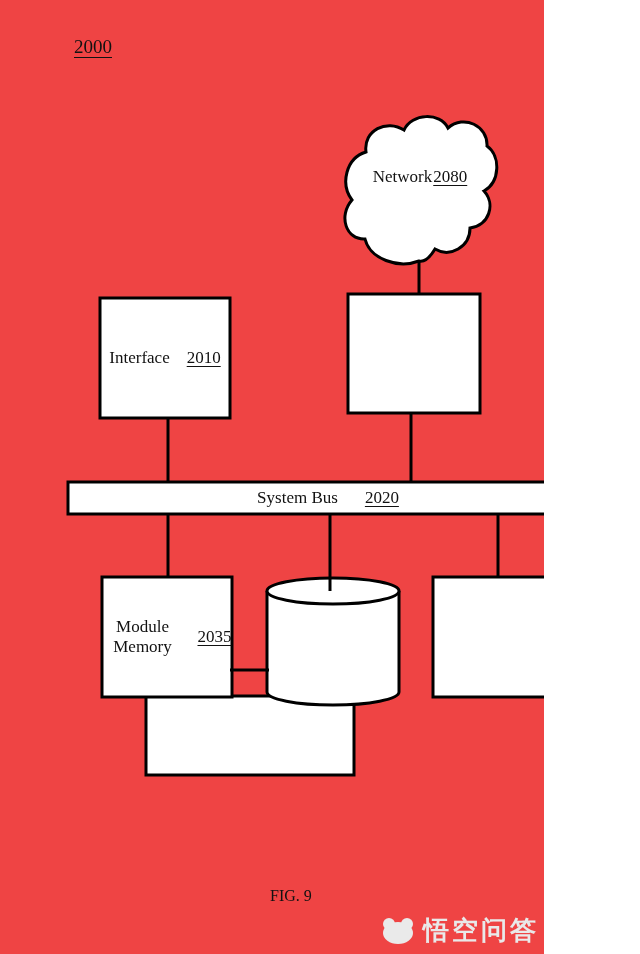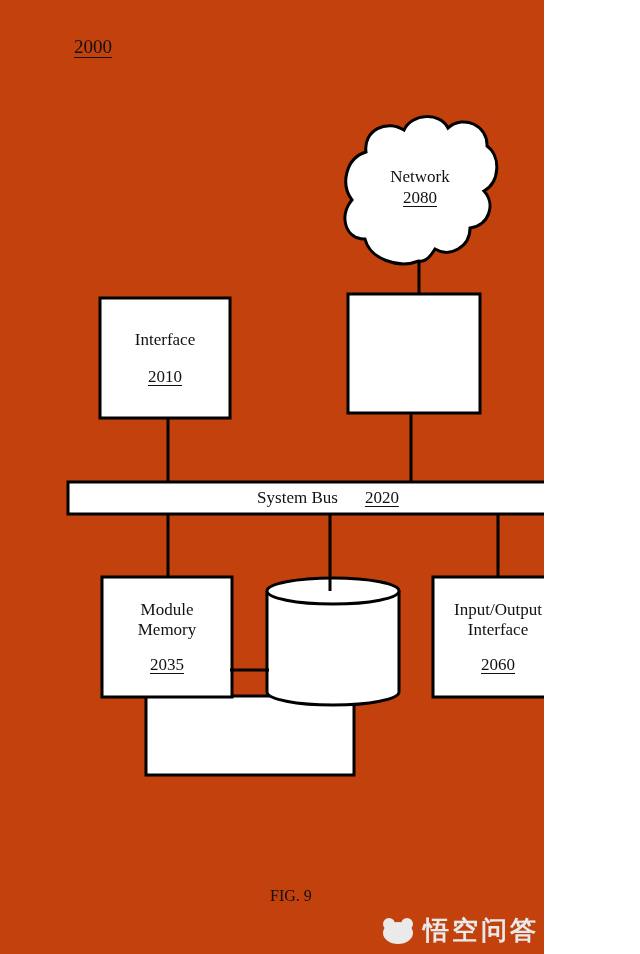--- a/index.html
+++ b/index.html
@@ -1,22 +1,22 @@
 <!DOCTYPE html>
 <html><head>
 <meta charset="utf-8">
 <style>
   html,body{margin:0;padding:0;background:#fff;}
   #canvas{
-    position:relative;width:544px;height:954px;background:#c2410c;
+    position:relative;width:544px;height:954px;background:#ef4444;
     font-family:"Liberation Serif","DejaVu Serif",serif;color:#111;overflow:hidden;
   }
   #diagram-svg{position:absolute;left:0;top:0;width:640px;height:954px;}
   .node-text{
-    position:absolute;display:flex;flex-direction:column;align-items:center;
+    position:absolute;display:flex;align-items:center;
     justify-content:center;font-size:17px;line-height:20px;text-align:center;
   }
   .node-label{display:block;}
   .wrap-100{max-width:104px;}
   .wrap-80{max-width:80px;}
   .wrap-72{max-width:72px;}
   .ref{text-decoration:underline;text-underline-offset:3px;}
   #txt-network{left:350px;top:167px;width:140px;gap:1px;height:auto;}
   #txt-processor{left:100px;top:298px;width:130px;height:120px;gap:17px;}
   #txt-netif{left:348px;top:294px;width:132px;height:119px;gap:15px;}
@@ -100,24 +100,20 @@
     <span class="node-label">System Bus</span>
     <span class="ref">2020</span>
   </div>
 
   <div class="node-text" id="txt-sysmem">
     <span class="node-label wrap-80">Module Memory</span>
     <span class="ref">2035</span>
   </div>
 
 
-  <div class="node-text" id="txt-io">
-    <span class="node-label wrap-100">Input/Output Interface</span>
-    <span class="ref">2060</span>
-  </div>
 
 
   <div id="fig-caption">FIG. 9</div>
 
   <div id="watermark">
     <svg width="36" height="30" viewBox="0 0 36 30" xmlns="http://www.w3.org/2000/svg">
       <circle cx="9" cy="8" r="6" fill="#eaeaea"></circle>
       <circle cx="27" cy="8" r="6" fill="#eaeaea"></circle>
       <ellipse cx="18" cy="17" rx="15" ry="11" fill="#eaeaea"></ellipse>
     </svg>

